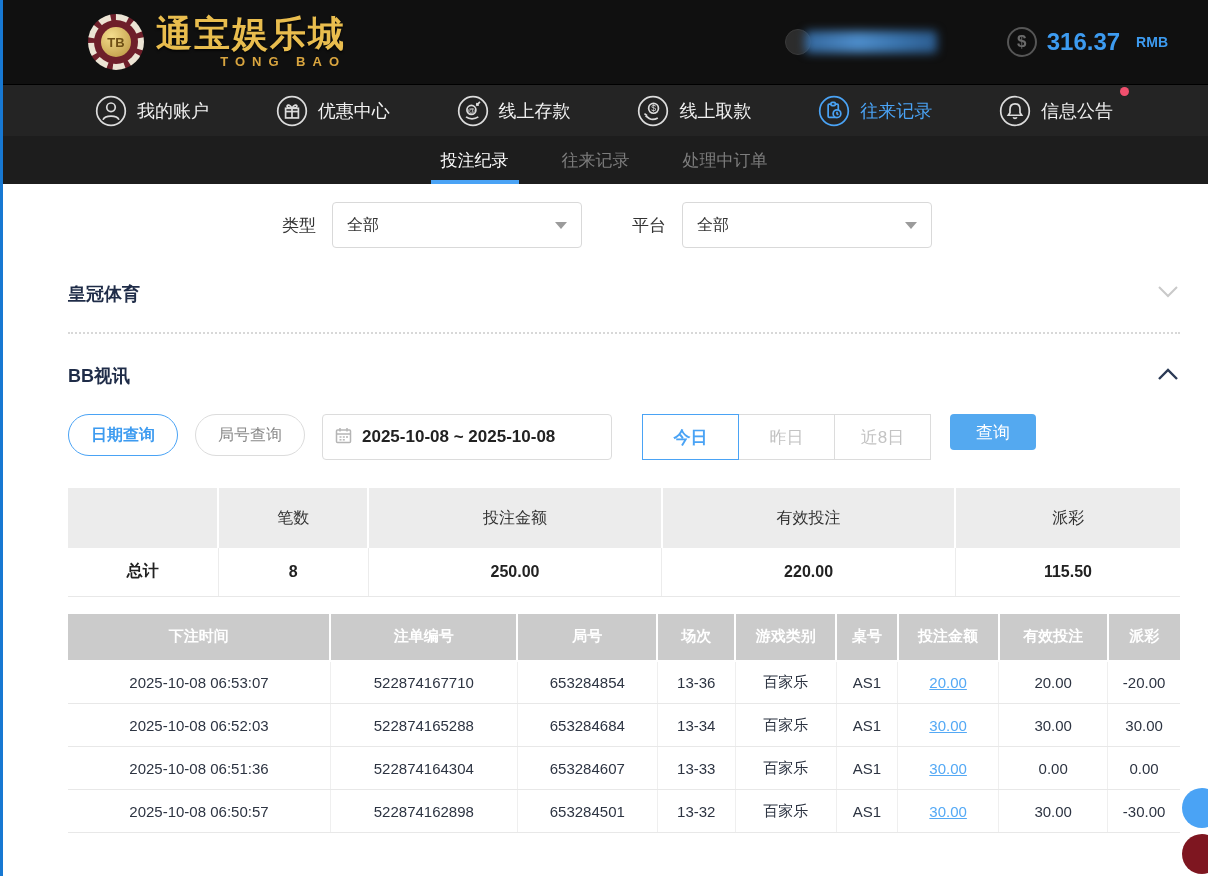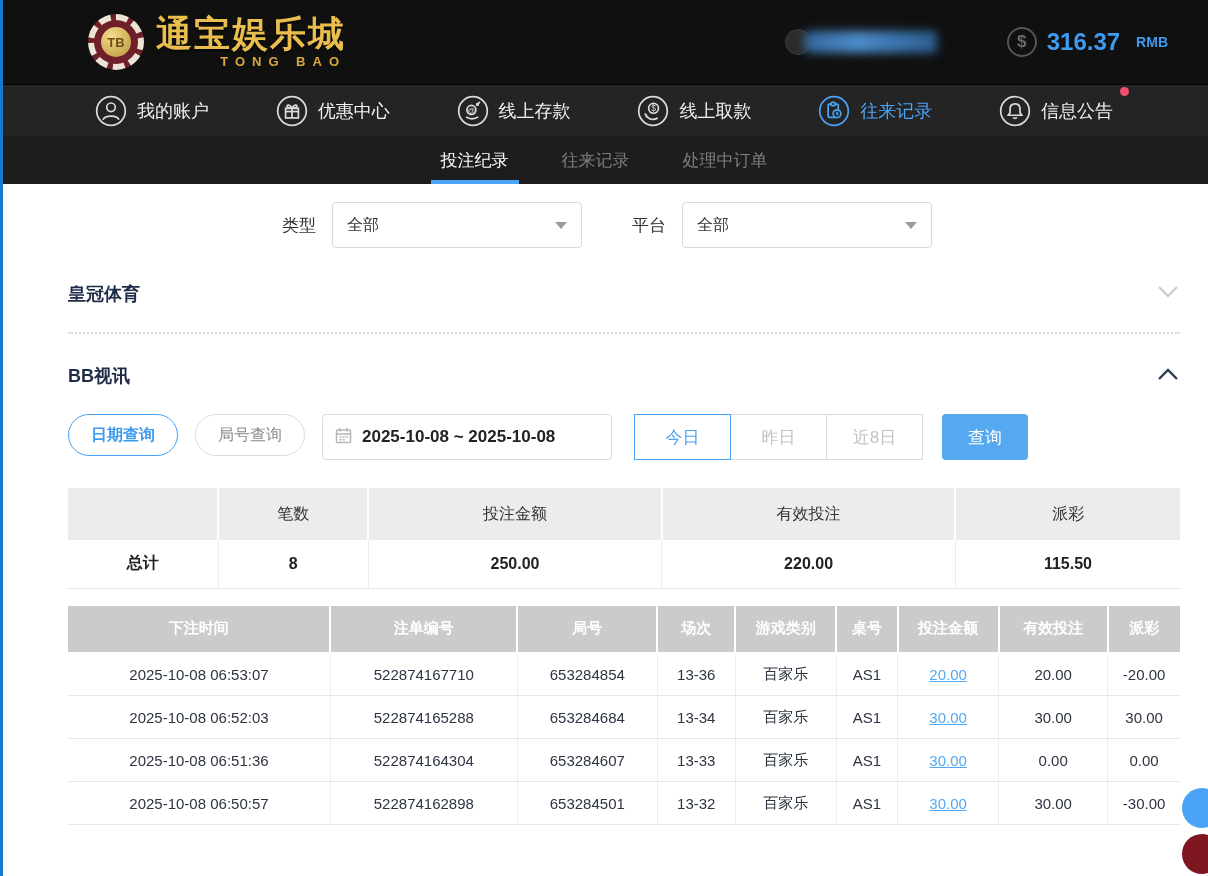--- a/index.html
+++ b/index.html
@@ -64,29 +64,29 @@
   .pill-btn { height:42px; padding:0 22px; border-radius:21px; background:#fff; font-size:16px;
     display:flex; align-items:center; cursor:pointer; }
   .pill-btn.blue { border:1px solid #4aa3f5; color:#3d9bf0; font-weight:bold; }
   .pill-btn.gray { border:1px solid #dcdcdc; color:#8a8a8a; margin-left:17px; }
   .date-box { height:46px; width:290px; border:1px solid #dcdcdc; border-radius:4px; margin-left:17px;
     display:flex; align-items:center; padding:0 12px; gap:10px; cursor:pointer; }
   .date-text { font-size:17px; font-weight:bold; color:#222; letter-spacing:0; white-space:nowrap; }
   .seg-group { display:flex; margin-left:14px; height:46px; }
   .seg-btn { width:97px; height:46px; background:#fff; border:1px solid #dcdcdc; margin-left:-1px;
     font-size:17px; color:#c3c3c3; display:flex; align-items:center; justify-content:center; cursor:pointer; }
-  .seg-btn:first-child { margin-left:8px; }
+  .seg-btn:first-child { margin-left:16px;font-weight:bold; }
   .seg-btn.active { border:1px solid #4aa3f5; color:#4aa3f5; z-index:2; }
-  .search-btn { width:86px; height:46px; margin-left:19px; background:#54a9f0; border:none; border-radius:4px;
+  .search-btn { width:86px; height:36px; margin-left:19px; background:#54a9f0; border:none; border-radius:4px;
     color:#fff; font-size:17px; display:flex; align-items:center; justify-content:center; cursor:pointer; }
 
   
   table { border-collapse:collapse; width:100%; table-layout:fixed; }
   .summary-table { margin-top:28px; }
-  .summary-table th { background:#ececec; height:52px; font-size:16px; font-weight:normal; color:#333;
+  .summary-table th { background:#ececec; height:60px; font-size:16px; font-weight:normal; color:#333;
     border-right:2px solid #fff; }
   .summary-table th:last-child { border-right:none; }
   .summary-table td { background:#fff; height:48px; text-align:center; font-size:16px; font-weight:bold; color:#222;
     border-right:1px solid #ececec; border-bottom:1px solid #e8e8e8; }
   .summary-table td:last-child { border-right:none; }
 
   
   .bet-table { margin-top:17px; }
   .bet-table th { background:#cbcbcb; color:#fff; height:47px; font-size:15px; font-weight:bold;
     border-right:2px solid #fff; border-bottom:2px solid #fff; }

